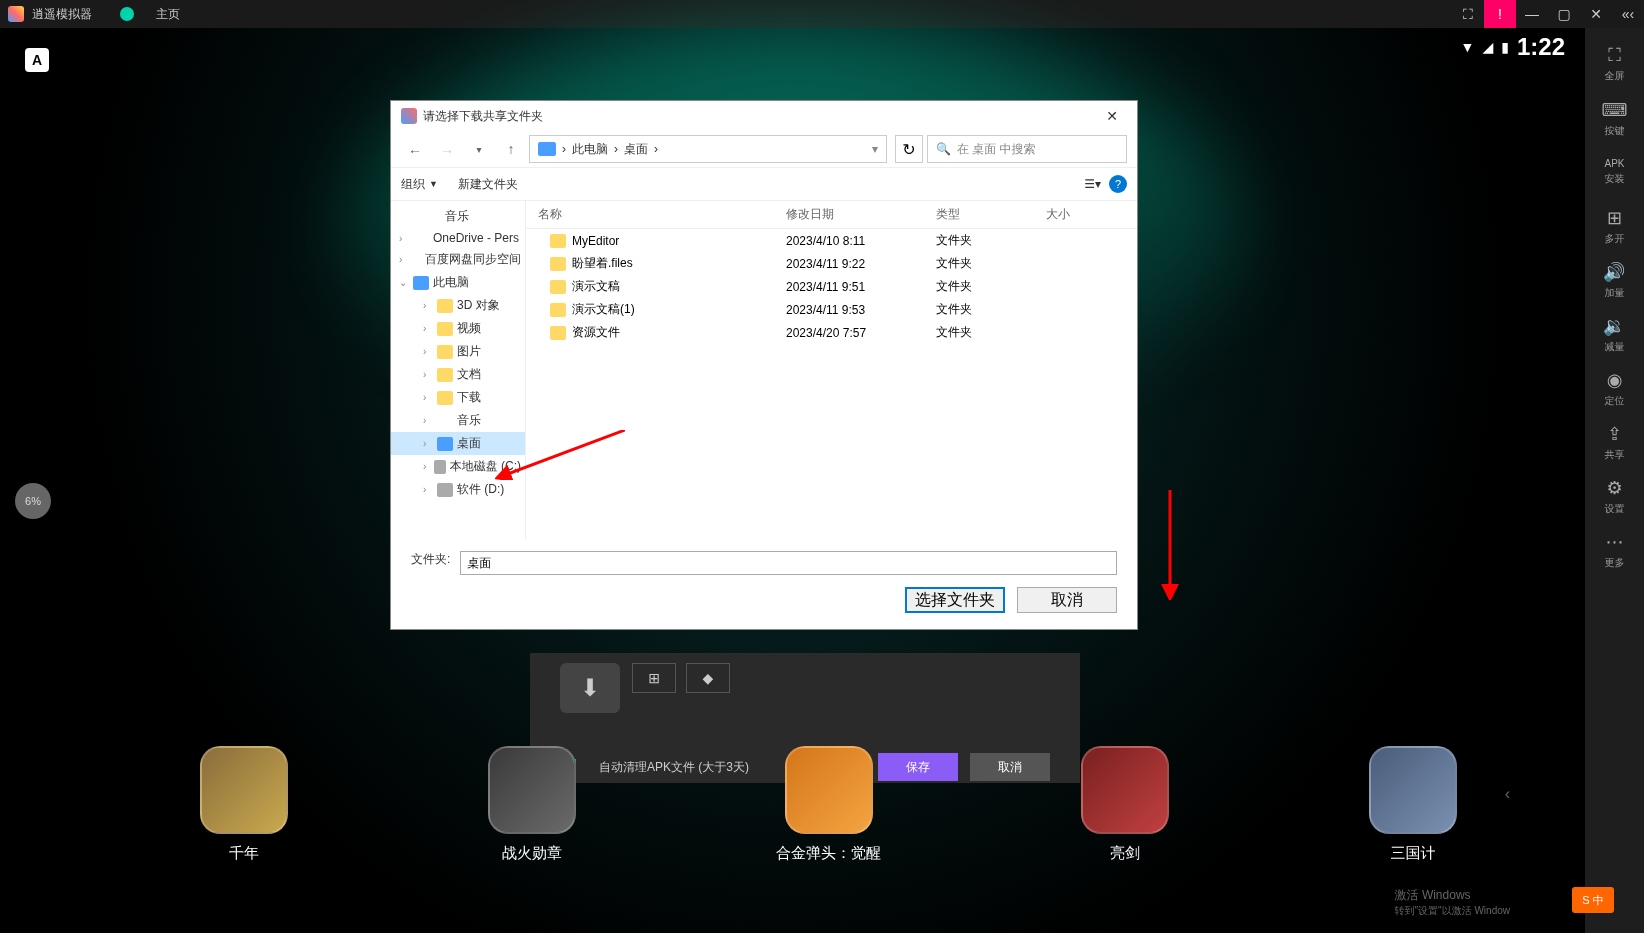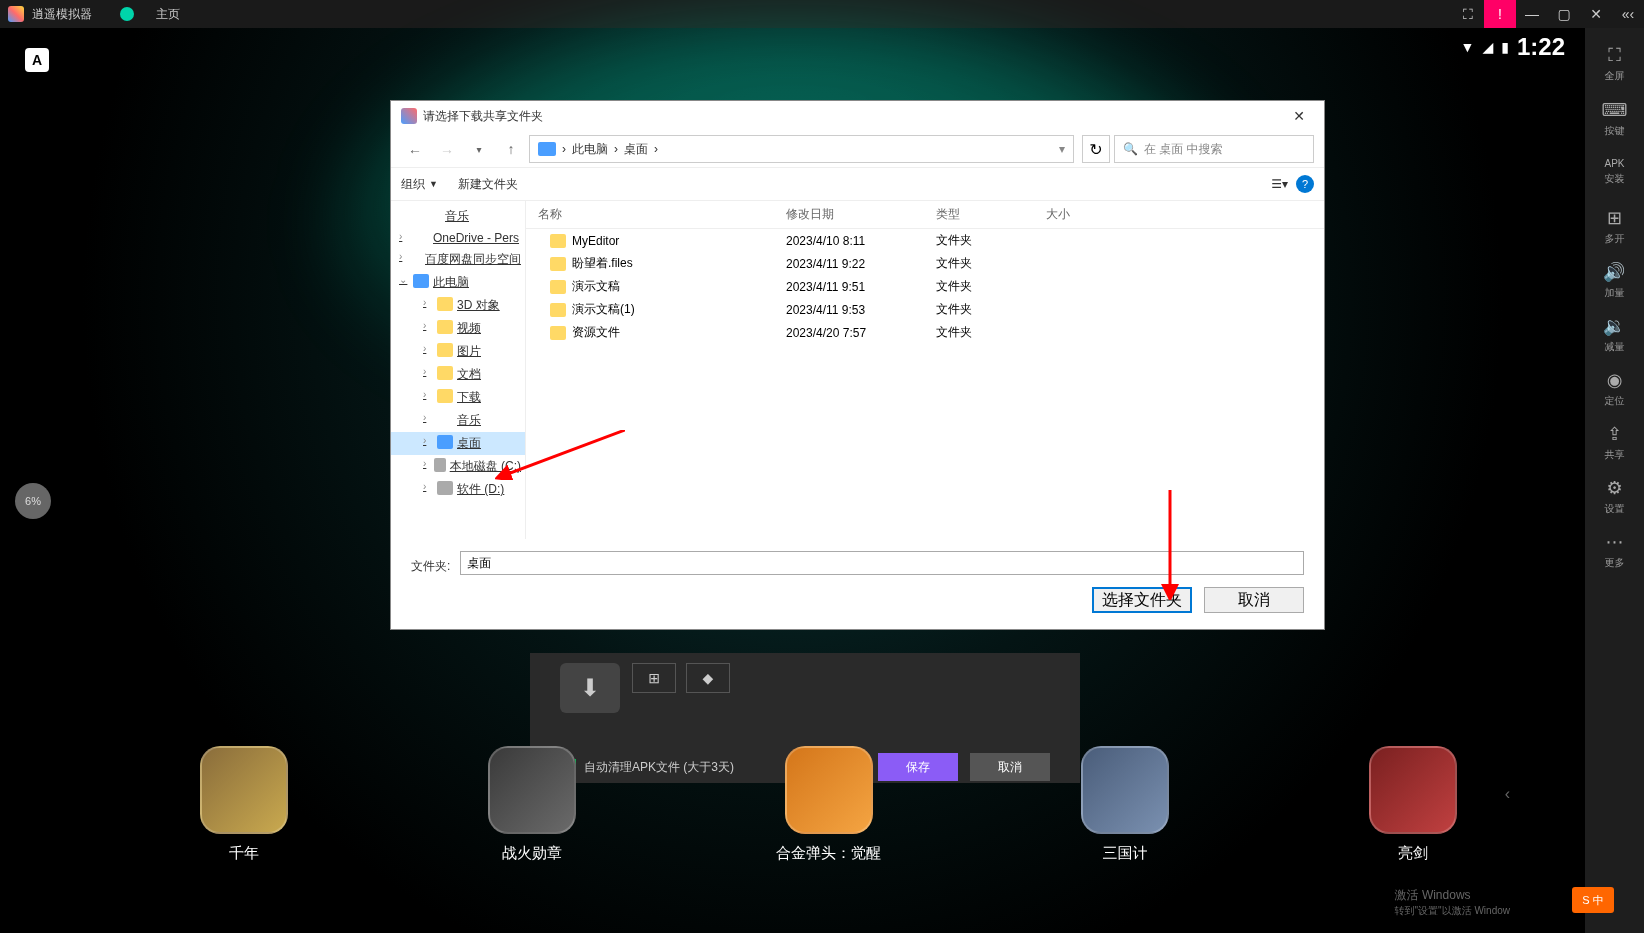--- a/index.html
+++ b/index.html
@@ -30,80 +30,80 @@
     
     
     .progress-circle { position: absolute; top: 455px; left: 15px; width: 36px; height: 36px; border-radius: 50%; background: #666; display: flex; align-items: center; justify-content: center; color: #ddd; font-size: 11px; }
     
     
     .right-sidebar { position: absolute; right: 0; top: 28px; width: 59px; height: 905px; background: #1e1e1e; display: flex; flex-direction: column; align-items: center; padding-top: 10px; gap: 2px; }
     .sidebar-item { width: 50px; height: 52px; display: flex; flex-direction: column; align-items: center; justify-content: center; color: #999; font-size: 10px; cursor: pointer; gap: 3px; }
     .sidebar-icon { font-size: 18px; color: #aaa; }
     
     
-    .dialog { position: absolute; top: 100px; left: 390px; width: 935px; height: 530px; background: #fff; border: 1px solid #888; display: flex; flex-direction: column; }
+    .dialog { position: absolute; top: 100px; left: 390px; width: 748px; height: 530px; background: #fff; border: 1px solid #888; display: flex; flex-direction: column; }
     .dialog-title { height: 30px; display: flex; align-items: center; padding: 0 10px; font-size: 12px; color: #333; }
     .dialog-title-icon { width: 16px; height: 16px; margin-right: 6px; background: linear-gradient(45deg, #4a9eff, #ff6b6b); border-radius: 3px; }
     .dialog-close { margin-left: auto; width: 30px; text-align: center; cursor: pointer; font-size: 14px; }
     
     .nav-bar { height: 36px; display: flex; align-items: center; padding: 0 10px; gap: 4px; }
     .nav-btn { width: 28px; height: 28px; display: flex; align-items: center; justify-content: center; color: #666; cursor: pointer; font-size: 14px; }
     .breadcrumb { flex: 1; height: 28px; border: 1px solid #ccc; display: flex; align-items: center; padding: 0 8px; gap: 6px; font-size: 12px; color: #333; }
     .folder-icon-mini { width: 18px; height: 14px; background: #4a9eff; border-radius: 2px; }
     .search-box { width: 200px; height: 28px; border: 1px solid #ccc; display: flex; align-items: center; padding: 0 8px; gap: 6px; font-size: 12px; color: #888; }
     .circle-btn { width: 28px; height: 28px; border: 1px solid #ccc; display: flex; align-items: center; justify-content: center; cursor: pointer; margin-left: 4px; }
     
     .toolbar { height: 34px; border-top: 1px solid #eee; border-bottom: 1px solid #eee; display: flex; align-items: center; padding: 0 10px; gap: 20px; font-size: 12px; color: #333; }
     .toolbar-item { cursor: pointer; display: flex; align-items: center; gap: 4px; }
     .toolbar-right { margin-left: auto; display: flex; align-items: center; gap: 8px; }
     .help-icon { width: 18px; height: 18px; background: #0078d4; color: #fff; border-radius: 50%; display: flex; align-items: center; justify-content: center; font-size: 11px; }
     
     .dialog-body { flex: 1; display: flex; }
     .tree { width: 135px; border-right: 1px solid #eee; overflow-y: auto; font-size: 12px; color: #333; padding: 4px 0; position: relative; }
     .tree::-webkit-scrollbar { width: 16px; }
-    .tree-item { padding: 3px 4px 3px 20px; display: flex; align-items: flex-start; gap: 4px; cursor: pointer; white-space: nowrap; text-decoration: underline; }
+    .tree-item { padding: 3px 4px 3px 20px; display: flex; align-items: center; gap: 4px; cursor: pointer; white-space: nowrap; }
     .tree-item.level1 { padding-left: 8px; }
     .tree-item.level3 { padding-left: 32px; }
     .tree-item.selected { background: #cce8ff; }
     .tree-chevron { width: 10px; color: #888; font-size: 10px; }
     .tree-icon { width: 16px; height: 14px; display: inline-block; }
     .tree-icon.folder { background: #ffd966; border-radius: 2px; }
     .tree-icon.drive { background: #aaa; border-radius: 2px; }
     .tree-icon.music { color: #4a9eff; }
     .tree-icon.cloud { color: #0078d4; }
     .tree-icon.pc { background: #4a9eff; border-radius: 2px; }
     
     .file-list { flex: 1; font-size: 12px; }
     .file-header { display: flex; border-bottom: 1px solid #eee; padding: 5px 0; color: #666; }
     .col-name { width: 260px; padding-left: 12px; }
     .col-date { width: 150px; }
     .col-type { width: 110px; }
     .col-size { width: 80px; }
     .file-row { display: flex; padding: 3px 0; align-items: center; cursor: pointer; }
     .file-icon { width: 16px; height: 14px; background: #ffd966; border-radius: 2px; margin-left: 12px; margin-right: 6px; }
     
-    .dialog-footer { padding: 12px 20px; display: flex; align-items: flex-end; gap: 10px; }
+    .dialog-footer { padding: 12px 20px; display: flex; align-items: flex-start; gap: 10px; }
     .footer-label { font-size: 12px; color: #333; margin-left: auto; }
     .footer-input { flex: 1; width: 740px; height: 24px; border: 1px solid #aaa; padding: 0 6px; font-size: 12px; }
     .dialog-buttons { padding: 0 20px 16px; display: flex; justify-content: flex-end; gap: 12px; }
     .dialog-btn { width: 100px; height: 26px; border: 1px solid #aaa; background: #f0f0f0; font-size: 16px; cursor: pointer; }
     .dialog-btn.primary { border: 2px solid #0078d4; }
     
     
     .arrow1 { position: absolute; top: 430px; left: 495px; width: 130px; height: 50px; pointer-events: none; z-index: 10; }
     .arrow2 { position: absolute; top: 490px; left: 1155px; width: 30px; height: 110px; pointer-events: none; z-index: 10; }
     
     
     .dark-panel { position: absolute; top: 625px; left: 530px; width: 550px; height: 130px; background: #2a2a2a; padding: 10px 30px; }
     .download-section { display: flex; gap: 12px; align-items: flex-start; margin-bottom: 40px; }
     .download-icon { width: 60px; height: 50px; background: #444; border-radius: 6px; display: flex; align-items: center; justify-content: center; color: #ccc; font-size: 24px; }
     .platform-icons { display: flex; gap: 10px; }
     .platform-icon { width: 44px; height: 30px; border: 1px solid #555; display: flex; align-items: center; justify-content: center; color: #ccc; font-size: 14px; }
     .panel-bottom { display: flex; align-items: center; gap: 20px; }
-    .checkbox-row { display: flex; align-items: center; gap: 8px; color: #ccc; font-size: 12px; }
+    .checkbox-row { display: flex; align-items: center; gap: 23px; color: #ccc; font-size: 12px; }
     .checkbox { width: 16px; height: 16px; background: #00c853; display: flex; align-items: center; justify-content: center; color: #fff; font-size: 11px; }
     .panel-buttons { margin-left: auto; display: flex; gap: 12px; }
     .panel-btn { width: 80px; height: 28px; font-size: 12px; color: #fff; border: none; cursor: pointer; }
     .panel-btn.save { background: #8b5cf6; }
     .panel-btn.cancel { background: #555; }
     
     
     .games-row { position: absolute; bottom: 70px; left: 200px; display: flex; gap: 200px; }
     .game-item { display: flex; flex-direction: column; align-items: center; gap: 10px; }
     .game-icon { width: 88px; height: 88px; border-radius: 20px; background: linear-gradient(135deg, #8a6d3b, #c9a94f); border: 2px solid rgba(255,255,255,0.2); }
@@ -189,26 +189,26 @@
     </div>
     <div class="game-item">
       <div class="game-icon i2"></div>
       <span class="game-name">战火勋章</span>
     </div>
     <div class="game-item">
       <div class="game-icon i3"></div>
       <span class="game-name">合金弹头：觉醒</span>
     </div>
     <div class="game-item">
+      <div class="game-icon i4"></div>
+      <span class="game-name">亮剑</span>
+    </div>
+    <div class="game-item">
       <div class="game-icon i5"></div>
       <span class="game-name">三国计</span>
-    </div>
-    <div class="game-item">
-      <div class="game-icon i4"></div>
-      <span class="game-name">亮剑</span>
     </div>
   </div>
 
   <div class="pagination">‹</div>
 
   <div class="watermark">
     <div>激活 Windows</div>
     <div style="font-size:10px">转到"设置"以激活 Window</div>
   </div>
 </div>

